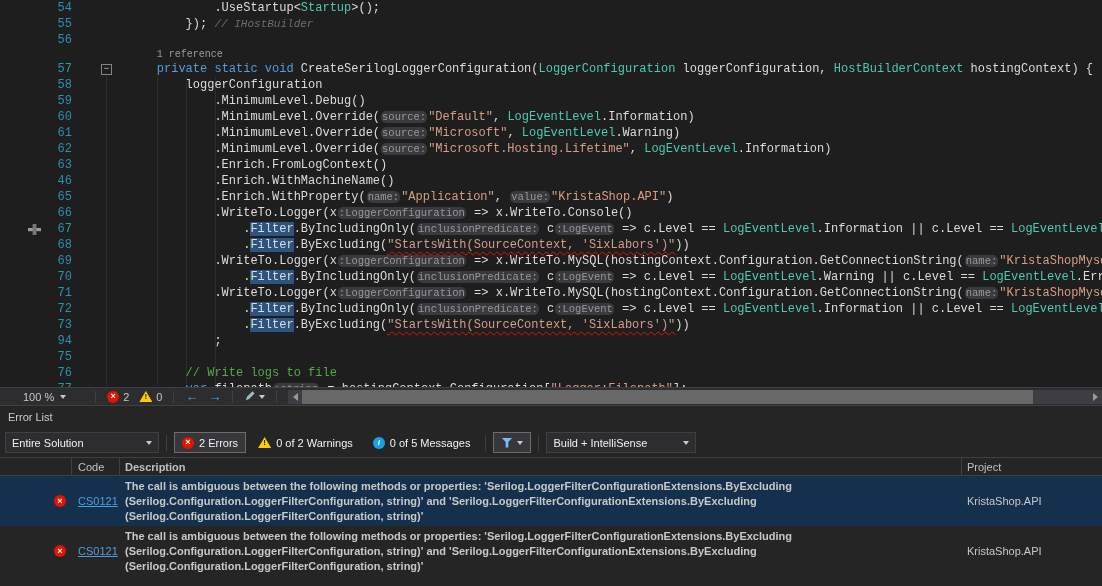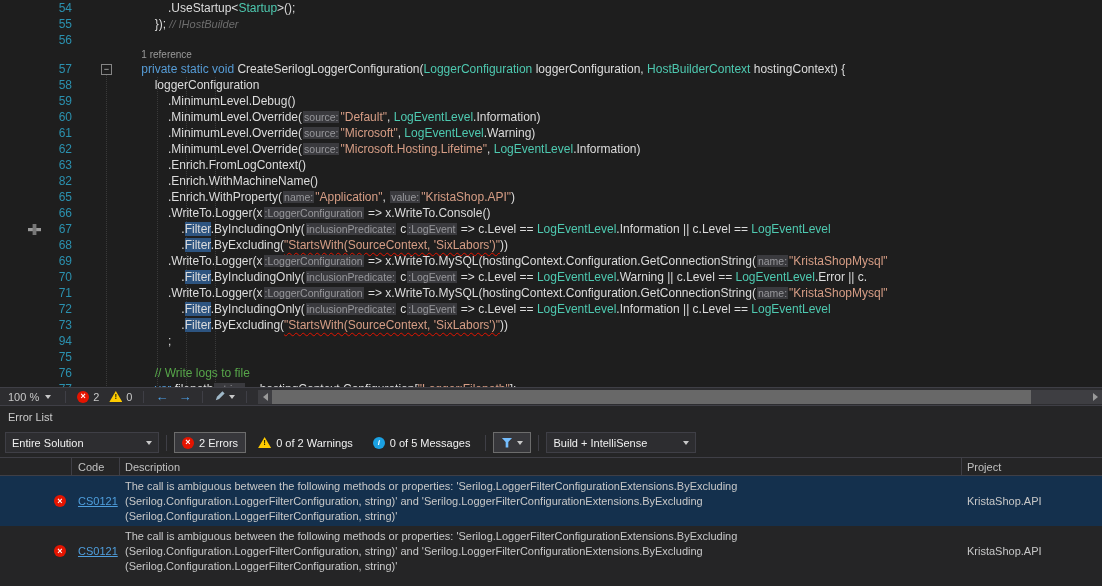--- a/index.html
+++ b/index.html
@@ -13,46 +13,46 @@
   
   .editor { position: relative; height: 387px; background: var(--c-editor_bg, #1e1e1e); overflow: hidden; }
   .guides  { position: absolute; inset: 0; z-index: 1; }
   .guide { position: absolute; width: 0; border-left: 1px dotted #3a3a3a; }
   .gs { left: 106px; top: 75px; height: 311px; }
   .g1 { left: 157px; top: 77px; height: 309px; }
   .g2 { left: 186px; top: 77px; height: 309px; }
   .g3 { left: 215px; top: 77px; height: 309px; }
   .code-lines { position: absolute; inset: 0; z-index: 2; }
   .code-line { display: flex; height: 16px; line-height: 16px;
-    font-family: Liberation Sans, sans-serif; font-size: 12px; white-space: pre; }
+    font-family: Liberation Mono, monospace; font-size: 12px; white-space: pre; }
   .code-line.lens { height: 13px; line-height: 13px; text-align: center; }
   .glyph-col { flex: 0 0 44px; display: flex; align-items: center; justify-content: flex-end; padding-right: 3px; }
   .gutter { flex: 0 0 28px; text-align: right; color: var(--c-line_number, #2b91af); }
   .fold-col { flex: 0 0 40px; display: flex; align-items: center; justify-content: flex-end; }
   .foldbox { width: 11px; height: 11px; border: 1px solid #858585; background: #1e1e1e; color: #c8c8c8;
     font-size: 9px; line-height: 9px; text-align: center; display: inline-block; }
   .ltext { padding-left: 16px; }
 
   .tk-p   { color: #dcdcdc; }
   .tk-k   { color: var(--c-keyword, #569cd6); }
   .tk-t   { color: var(--c-type, #4ec9b0); }
   .tk-s   { color: var(--c-string, #d69d85); }
   .tk-c   { color: var(--c-comment, #57a64a); }
   .tk-gc  { color: #6d6d6d; font-style: italic; font-size: 11px; }
   .tk-h   { background: var(--c-hint_bg, #3a3a3e); color: var(--c-hint_fg, #97979b);
-            border-radius: 0; font-size: 10.5px; padding: 0 1px; margin: 0 1px; }
+            border-radius: 5px; font-size: 10.5px; padding: 0 1px; margin: 0 1px; }
   .tk-sel { background: var(--c-symbol_highlight, #2d5480); color: #dcdcdc; }
   .tk-sq  { color: var(--c-string, #d69d85); text-decoration: underline wavy var(--c-error_red, #e51400);
             text-decoration-thickness: 1px; text-underline-offset: 3px; }
   .tk-lens{ color: #9b9b9b; font-size: 10px; }
 
   
   .ebar { height: 18px; background: var(--c-chrome_bg, #2d2d30); border-top: 1px solid var(--c-border, #3f3f46);
     display: flex; align-items: center; font-size: 11px; color: #c8c8c8; }
-  .zoom { display: flex; align-items: center; gap: 6px; padding: 0 8px; height: 100%; }
+  .zoom { display: flex; align-items: center; gap: 6px; padding: 0 23px; height: 100%; }
   .dd { width: 0; height: 0; border-left: 3px solid transparent; border-right: 3px solid transparent;
         border-top: 4px solid #c8c8c8; display: inline-block; }
   .vsep { width: 1px; height: 12px; background: var(--c-border, #3f3f46); margin: 0 6px; }
   .diag { display: flex; align-items: center; gap: 4px; padding: 0 5px; }
   .err-ic { width: 12px; height: 12px; border-radius: 50%; background: var(--c-error_red, #e51400); color: #fff;
     display: inline-flex; align-items: center; justify-content: center; font-size: 9px; font-weight: bold; line-height: 1; }
   .warn-ic { width: 13px; height: 11px; background: var(--c-warning_yellow, #ffcc00);
     clip-path: polygon(50% 0, 100% 100%, 0 100%); color: #2a2a00;
     display: inline-flex; align-items: flex-end; justify-content: center; font-size: 8px; font-weight: bold; line-height: 11px; }
   .info-ic { width: 12px; height: 12px; border-radius: 50%; background: var(--c-info_blue, #1ba1e2); color: #fff;
@@ -79,21 +79,21 @@
   .tbtn.active { background: #37373b; border-color: #6c6c6c; }
   .funnel { width: 11px; height: 10px; background: #75beff;
     clip-path: polygon(0 0, 100% 0, 62% 45%, 62% 100%, 38% 100%, 38% 45%); display: inline-block; }
 
   .ghead { height: 19px; display: flex; align-items: stretch; border-top: 1px solid var(--c-border, #3f3f46);
     border-bottom: 1px solid var(--c-border, #3f3f46); font-size: 11px; color: #c0c0c0; }
   .ghead .ecell { display: flex; align-items: center; border-right: 1px solid var(--c-border, #3f3f46); }
   .ghead .proj-cell { border-right: none; }
   .icon-cell { flex: 0 0 72px; }
   .code-cell { flex: 0 0 48px; padding-left: 6px; }
-  .desc-cell { flex: 1 1 auto; padding-left: 5px; min-width: 0; }
+  .desc-cell { flex: 1 1 auto; padding-left: 5px; min-width: 0; font-weight: bold; }
   .proj-cell { flex: 0 0 140px; padding-left: 5px; }
 
   .rows { height: 111px; overflow: hidden; }
   .erow { display: flex; align-items: center; min-height: 50px; font-size: 11px; color: #c8c8c8; }
   .erow.selected { background: var(--c-selected_row, #14304d); }
   .erow .icon-cell { display: flex; justify-content: flex-end; padding-right: 6px; }
   .erow .code-cell.link { color: var(--c-link_blue, #4f9fde); text-decoration: underline; cursor: pointer; }
   .erow .desc-cell div { line-height: 15px; white-space: nowrap; overflow: hidden; }
 </style>
 </head>
@@ -113,21 +113,21 @@
         <div class="code-line"><span class="glyph-col"></span><span class="gutter">55</span><span class="fold-col"></span><span class="ltext"><span class="tk-p">        }); </span><span class="tk-gc">// IHostBuilder</span></span></div>
         <div class="code-line"><span class="glyph-col"></span><span class="gutter">56</span><span class="fold-col"></span><span class="ltext"></span></div>
         <div class="code-line lens"><span class="glyph-col"></span><span class="gutter"></span><span class="fold-col"></span><span class="ltext"><span class="tk-p">    </span><span class="tk-lens">1 reference</span></span></div>
         <div class="code-line"><span class="glyph-col"></span><span class="gutter">57</span><span class="fold-col"><span class="foldbox">−</span></span><span class="ltext"><span class="tk-p">    </span><span class="tk-k">private</span><span class="tk-p"> </span><span class="tk-k">static</span><span class="tk-p"> </span><span class="tk-k">void</span><span class="tk-p"> CreateSerilogLoggerConfiguration(</span><span class="tk-t">LoggerConfiguration</span><span class="tk-p"> loggerConfiguration, </span><span class="tk-t">HostBuilderContext</span><span class="tk-p"> hostingContext) {</span></span></div>
         <div class="code-line"><span class="glyph-col"></span><span class="gutter">58</span><span class="fold-col"></span><span class="ltext"><span class="tk-p">        loggerConfiguration</span></span></div>
         <div class="code-line"><span class="glyph-col"></span><span class="gutter">59</span><span class="fold-col"></span><span class="ltext"><span class="tk-p">            .MinimumLevel.Debug()</span></span></div>
         <div class="code-line"><span class="glyph-col"></span><span class="gutter">60</span><span class="fold-col"></span><span class="ltext"><span class="tk-p">            .MinimumLevel.Override(</span><span class="tk-h">source:</span><span class="tk-s">"Default"</span><span class="tk-p">, </span><span class="tk-t">LogEventLevel</span><span class="tk-p">.Information)</span></span></div>
         <div class="code-line"><span class="glyph-col"></span><span class="gutter">61</span><span class="fold-col"></span><span class="ltext"><span class="tk-p">            .MinimumLevel.Override(</span><span class="tk-h">source:</span><span class="tk-s">"Microsoft"</span><span class="tk-p">, </span><span class="tk-t">LogEventLevel</span><span class="tk-p">.Warning)</span></span></div>
         <div class="code-line"><span class="glyph-col"></span><span class="gutter">62</span><span class="fold-col"></span><span class="ltext"><span class="tk-p">            .MinimumLevel.Override(</span><span class="tk-h">source:</span><span class="tk-s">"Microsoft.Hosting.Lifetime"</span><span class="tk-p">, </span><span class="tk-t">LogEventLevel</span><span class="tk-p">.Information)</span></span></div>
         <div class="code-line"><span class="glyph-col"></span><span class="gutter">63</span><span class="fold-col"></span><span class="ltext"><span class="tk-p">            .Enrich.FromLogContext()</span></span></div>
-        <div class="code-line"><span class="glyph-col"></span><span class="gutter">82</span><span class="fold-col"></span><span class="ltext"><span class="tk-p">            .Enrich.WithMachineName()</span></span></div>
+        <div class="code-line"><span class="glyph-col"></span><span class="gutter">46</span><span class="fold-col"></span><span class="ltext"><span class="tk-p">            .Enrich.WithMachineName()</span></span></div>
         <div class="code-line"><span class="glyph-col"></span><span class="gutter">65</span><span class="fold-col"></span><span class="ltext"><span class="tk-p">            .Enrich.WithProperty(</span><span class="tk-h">name:</span><span class="tk-s">"Application"</span><span class="tk-p">, </span><span class="tk-h">value:</span><span class="tk-s">"KristaShop.API"</span><span class="tk-p">)</span></span></div>
         <div class="code-line"><span class="glyph-col"></span><span class="gutter">66</span><span class="fold-col"></span><span class="ltext"><span class="tk-p">            .WriteTo.Logger(x</span><span class="tk-h">:LoggerConfiguration</span><span class="tk-p"> =&gt; x.WriteTo.Console()</span></span></div>
         <div class="code-line"><span class="glyph-col"><svg width="13" height="11" viewBox="0 0 13 11">
               <rect x="0" y="4" width="13" height="3.2" fill="#9a9a9a"></rect>
               <rect x="4.6" y="0" width="3.8" height="11" fill="#777"></rect>
             </svg></span><span class="gutter">67</span><span class="fold-col"></span><span class="ltext"><span class="tk-p">                .</span><span class="tk-sel">Filter</span><span class="tk-p">.ByIncludingOnly(</span><span class="tk-h">inclusionPredicate:</span><span class="tk-p"> c</span><span class="tk-h">:LogEvent</span><span class="tk-p"> =&gt; c.Level == </span><span class="tk-t">LogEventLevel</span><span class="tk-p">.Information || c.Level == </span><span class="tk-t">LogEventLevel</span></span></div>
         <div class="code-line"><span class="glyph-col"></span><span class="gutter">68</span><span class="fold-col"></span><span class="ltext"><span class="tk-p">                .</span><span class="tk-sel">Filter</span><span class="tk-p">.ByExcluding(</span><span class="tk-sq">"StartsWith(SourceContext, 'SixLabors')"</span><span class="tk-p">))</span></span></div>
         <div class="code-line"><span class="glyph-col"></span><span class="gutter">69</span><span class="fold-col"></span><span class="ltext"><span class="tk-p">            .WriteTo.Logger(x</span><span class="tk-h">:LoggerConfiguration</span><span class="tk-p"> =&gt; x.WriteTo.MySQL(hostingContext.Configuration.GetConnectionString(</span><span class="tk-h">name:</span><span class="tk-s">"KristaShopMysql"</span></span></div>
         <div class="code-line"><span class="glyph-col"></span><span class="gutter">70</span><span class="fold-col"></span><span class="ltext"><span class="tk-p">                .</span><span class="tk-sel">Filter</span><span class="tk-p">.ByIncludingOnly(</span><span class="tk-h">inclusionPredicate:</span><span class="tk-p"> c</span><span class="tk-h">:LogEvent</span><span class="tk-p"> =&gt; c.Level == </span><span class="tk-t">LogEventLevel</span><span class="tk-p">.Warning || c.Level == </span><span class="tk-t">LogEventLevel</span><span class="tk-p">.Error || c.</span></span></div>
         <div class="code-line"><span class="glyph-col"></span><span class="gutter">71</span><span class="fold-col"></span><span class="ltext"><span class="tk-p">            .WriteTo.Logger(x</span><span class="tk-h">:LoggerConfiguration</span><span class="tk-p"> =&gt; x.WriteTo.MySQL(hostingContext.Configuration.GetConnectionString(</span><span class="tk-h">name:</span><span class="tk-s">"KristaShopMysql"</span></span></div>

